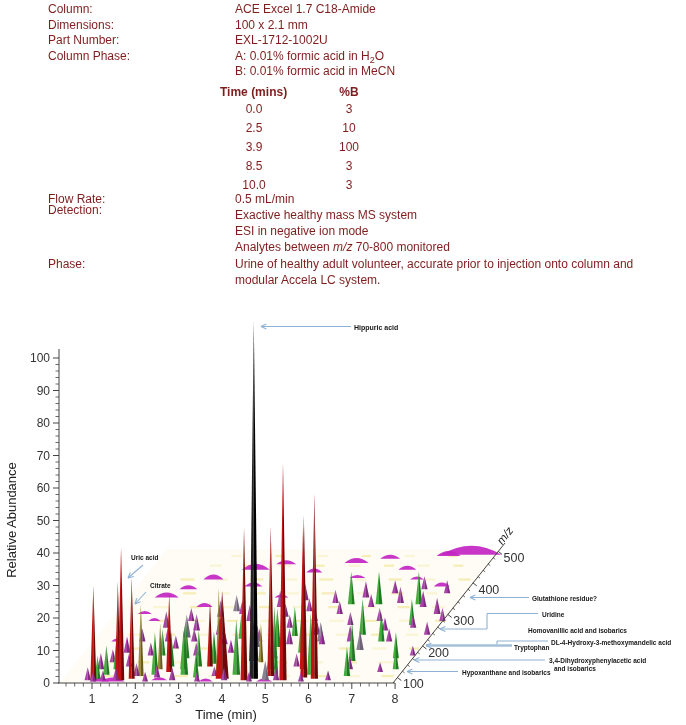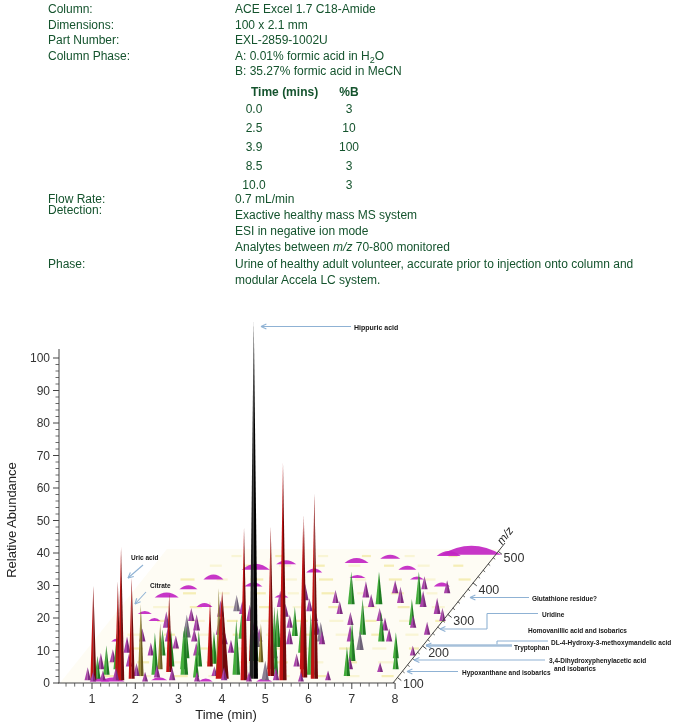--- a/index.html
+++ b/index.html
@@ -1,56 +1,56 @@
 <!DOCTYPE html>
 <html><head>
 <meta charset="utf-8">
 <style>
   html,body{margin:0;padding:0;background:#fff;}
   #page{position:relative;width:686px;height:725px;background:#fff;overflow:hidden;
-        font-family:"Liberation Sans", sans-serif;color:#14532d;}
+        font-family:"Liberation Sans", sans-serif;color:#7f1d1d;}
   .abs{position:absolute;white-space:nowrap;font-size:12px;line-height:14px;}
   .bold{font-weight:bold;}
   .ctr{text-align:center;}
   sub.sm{font-size:9px;}
   i.mz{font-style:italic;}
   #chart-wrap{position:absolute;left:0;top:0;width:686px;height:725px;}
   svg text{font-family:"Liberation Sans", sans-serif;}
 </style>
 </head>
 <body>
 
 <div id="page">
 
   <div>
     <span class="abs" style="left:48px;top:2px">Column:</span>
     <span class="abs" style="left:235px;top:2px">ACE Excel 1.7 C18-Amide</span>
     <span class="abs" style="left:48px;top:17.5px">Dimensions:</span>
     <span class="abs" style="left:235px;top:17.5px">100 x 2.1 mm</span>
     <span class="abs" style="left:48px;top:33px">Part Number:</span>
-    <span class="abs" style="left:235px;top:33px">EXL-2859-1002U</span>
+    <span class="abs" style="left:235px;top:33px">EXL-1712-1002U</span>
     <span class="abs" style="left:48px;top:48.5px">Column Phase:</span>
     <span class="abs" style="left:235px;top:48.5px"><span>A: 0.01% formic acid in H</span><sub class="sm">2</sub><span>O</span></span>
-    <span class="abs" style="left:235px;top:64px">B: 35.27% formic acid in MeCN</span>
+    <span class="abs" style="left:235px;top:64px">B: 0.01% formic acid in MeCN</span>
 
-    <span class="abs bold" style="left:251px;top:84.5px">Time (mins)</span>
+    <span class="abs bold" style="left:220px;top:84.5px">Time (mins)</span>
     <span class="abs bold ctr" style="left:330px;top:84.5px;width:38px">%B</span>
     <span class="abs ctr" style="left:228px;top:102px;width:52px">0.0</span>
     <span class="abs ctr" style="left:330px;top:102px;width:38px">3</span>
     <span class="abs ctr" style="left:228px;top:121px;width:52px">2.5</span>
     <span class="abs ctr" style="left:330px;top:121px;width:38px">10</span>
     <span class="abs ctr" style="left:228px;top:140px;width:52px">3.9</span>
     <span class="abs ctr" style="left:330px;top:140px;width:38px">100</span>
     <span class="abs ctr" style="left:228px;top:159px;width:52px">8.5</span>
     <span class="abs ctr" style="left:330px;top:159px;width:38px">3</span>
     <span class="abs ctr" style="left:228px;top:178px;width:52px">10.0</span>
     <span class="abs ctr" style="left:330px;top:178px;width:38px">3</span>
 
     <span class="abs" style="left:48px;top:192px">Flow Rate:</span>
-    <span class="abs" style="left:235px;top:192px">0.7 mL/min</span>
+    <span class="abs" style="left:235px;top:192px">0.5 mL/min</span>
     <span class="abs" style="left:48px;top:203px">Detection:</span>
     <span class="abs" style="left:235px;top:208px">Exactive healthy mass MS system</span>
     <span class="abs" style="left:235px;top:224px">ESI in negative ion mode</span>
     <span class="abs" style="left:235px;top:240px"><span>Analytes between </span><i class="mz">m/z</i><span> 70-800 monitored</span></span>
     <span class="abs" style="left:48px;top:256.5px">Phase:</span>
     <span class="abs" style="left:235px;top:256.5px">Urine of healthy adult volunteer, accurate prior to injection onto column and</span>
     <span class="abs" style="left:235px;top:272.5px">modular Accela LC system.</span>
   </div>
 
   <div id="chart-wrap">

